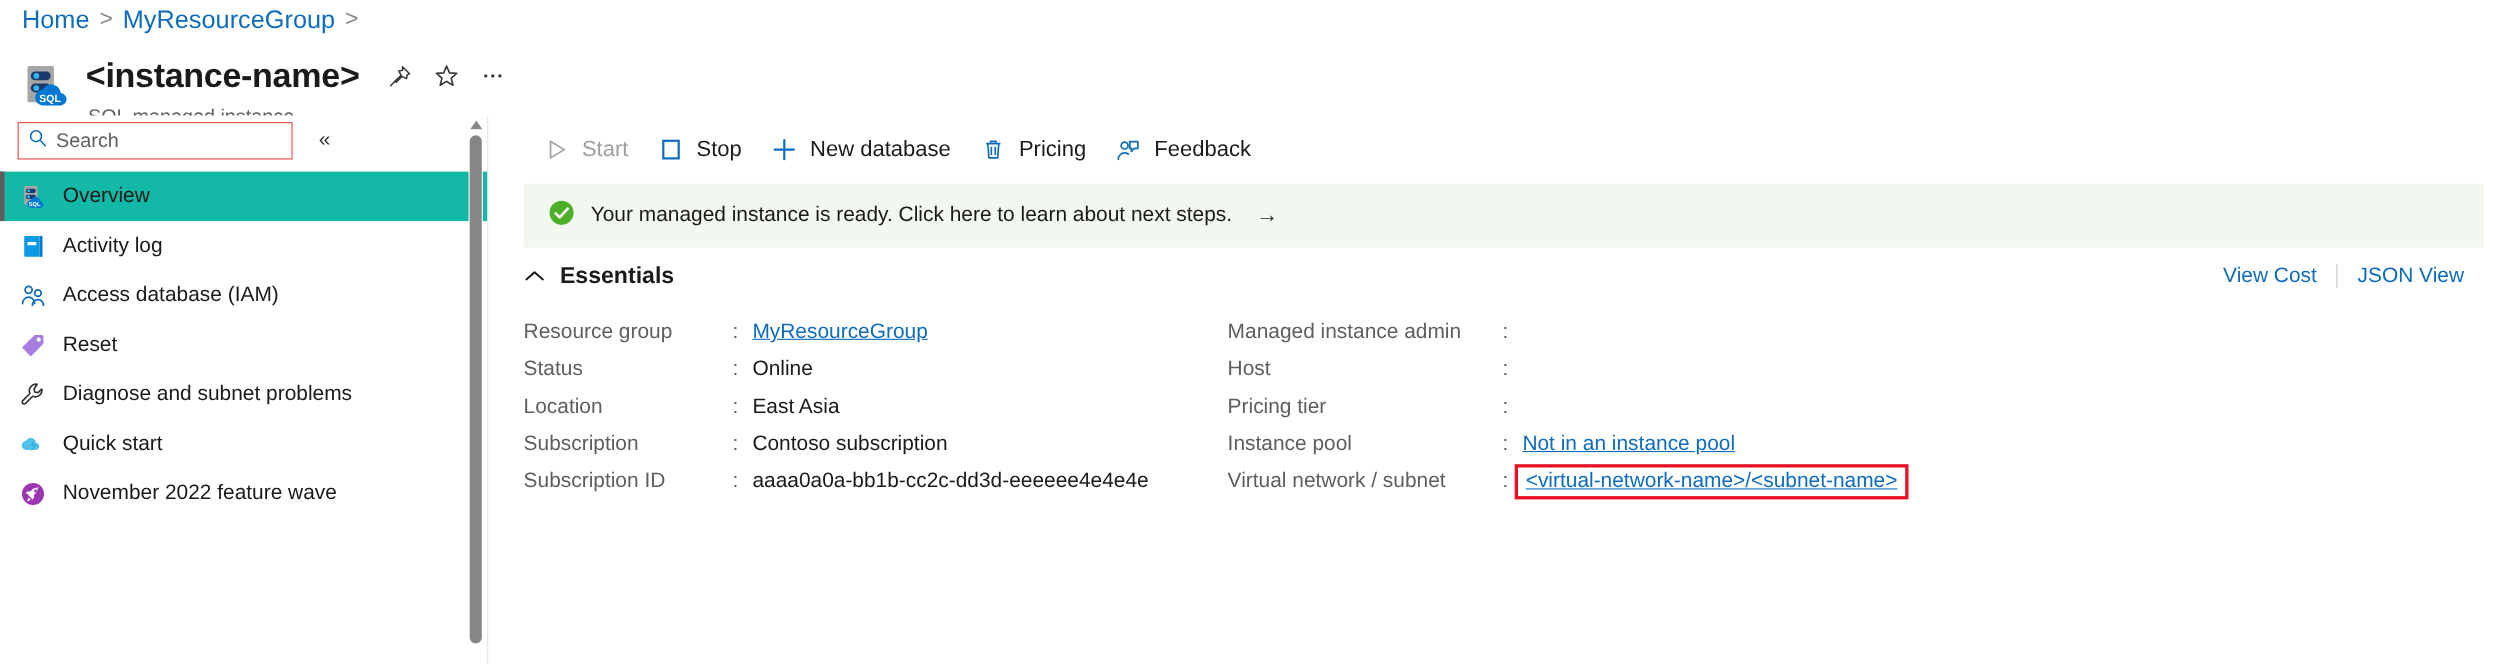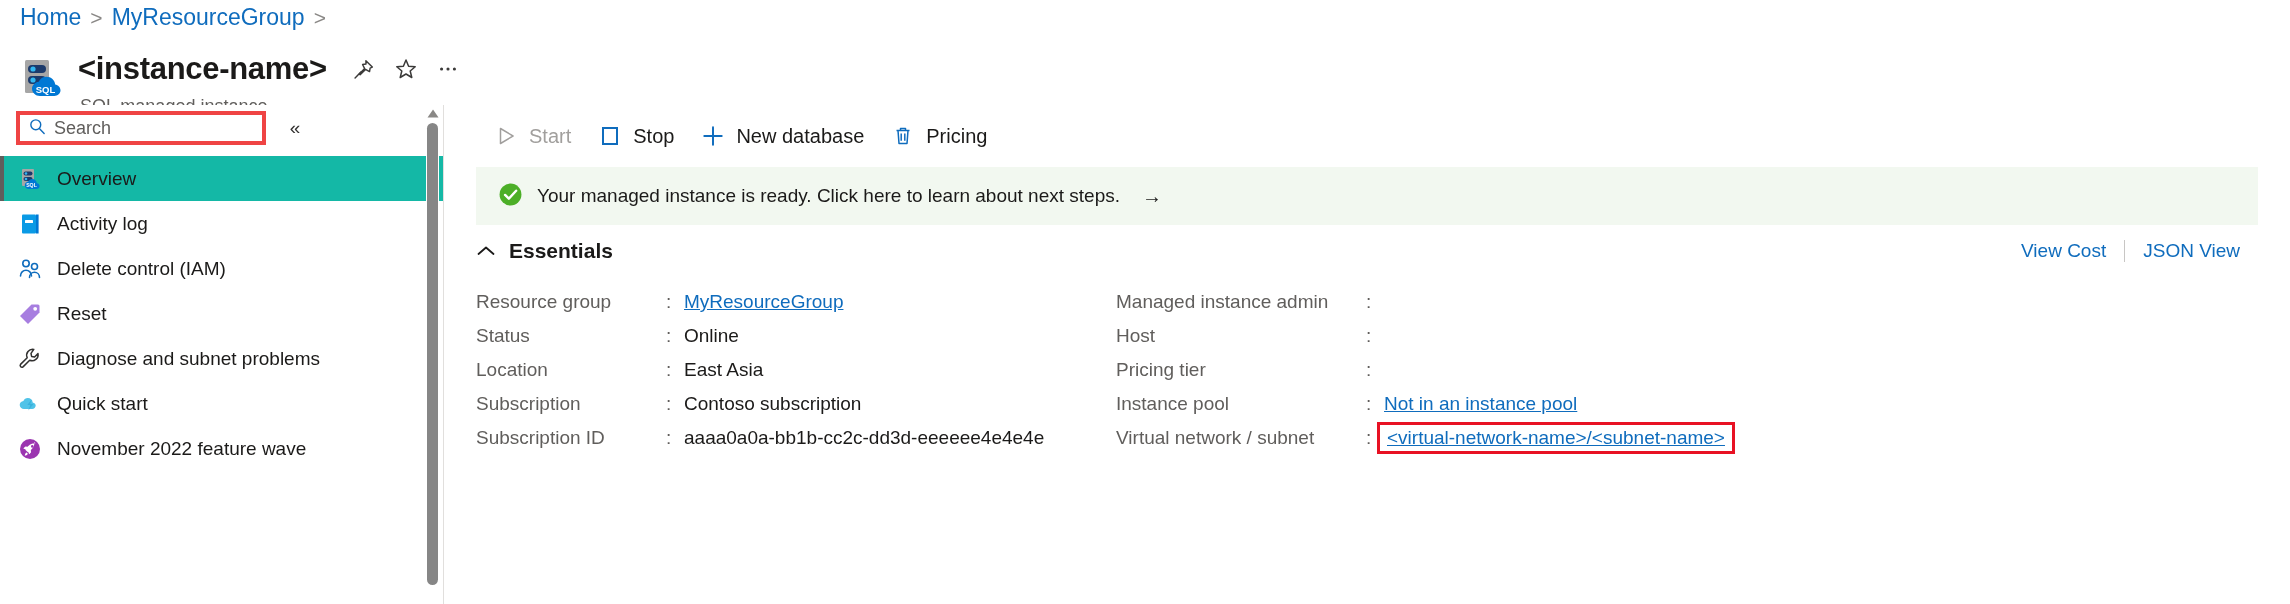--- a/index.html
+++ b/index.html
@@ -33,21 +33,21 @@
   .hdr-icon-btn {
     width: 42px; height: 42px; display: flex; align-items: center;
     justify-content: center; cursor: pointer; color: #3b3a39;
   }
   .res-sub { font-size: 18px; color: #605e5c; margin-top: 6px; margin-left: 2px; }
 
   
   .sidebar { position: absolute; left: 0; top: 105px; width: 443px; height: 499px; background: #fff; }
   .search-row { display: flex; align-items: center; padding: 6px 0 0 16px; }
   .search-box {
-    width: 250px; height: 34px; border: 4px solid #ef4444; background: #fff;
+    width: 250px; height: 34px; border: 1px solid #ef4444; background: #fff;
     display: flex; align-items: center; padding: 0 8px; gap: 7px;
   }
   .search-input {
     border: none; outline: none; font-size: 18px; color: #323130;
     font-family: "Liberation Sans", sans-serif; width: 100%; background: transparent;
   }
   .search-input::placeholder { color: #605e5c; }
   .collapse-btn {
     margin-left: 12px; width: 34px; height: 34px; display: flex;
     align-items: center; justify-content: center; cursor: pointer;
@@ -231,21 +231,21 @@
 
       <div class="navitem">
         <span class="nav-ico">
           <svg viewBox="0 0 26 26" width="26" height="26" fill="none" stroke="#0f6cbd" stroke-width="1.6">
             <circle cx="9" cy="7.5" r="3.2"></circle>
             <path d="M3.5 20c0-3.4 2.5-5.8 5.5-5.8s5.5 2.4 5.5 5.8" stroke-linecap="round"></path>
             <circle cx="17.5" cy="10.5" r="3"></circle>
             <path d="M12.5 21.5c0-3 2.3-5.2 5-5.2s5 2.2 5 5.2" stroke-linecap="round"></path>
           </svg>
         </span>
-        <span class="nav-label">Delete control (IAM)</span>
+        <span class="nav-label">Access database (IAM)</span>
       </div>
 
       <div class="navitem">
         <span class="nav-ico">
           <svg viewBox="0 0 26 26" width="26" height="26">
             <path d="M14.5 3.5H21a1.5 1.5 0 011.5 1.5v6.5L11 23 3 15 14.5 3.5z" fill="#a77ee0"></path>
             <circle cx="18.2" cy="7.8" r="1.9" fill="#ffffff"></circle>
           </svg>
         </span>
         <span class="nav-label">Reset</span>
@@ -335,20 +335,30 @@
             <path d="M4.5 5.5h13"></path>
               <path d="M6 5.5l1 13h8l1-13"></path>
               <path d="M8.5 5.5v-2h5v2"></path>
             <line x1="9.2" y1="8.5" x2="9.2" y2="15.8"></line>
               <line x1="12.8" y1="8.5" x2="12.8" y2="15.8"></line>
           </svg>
         </span>
         <span>Pricing</span>
       </div>
 
+      <div class="cmd">
+        <span class="cmd-ico">
+          <svg viewBox="0 0 22 22" width="23" height="23" fill="none" stroke="#0f6cbd" stroke-width="1.5" stroke-linejoin="round">
+            <circle cx="8" cy="7" r="3"></circle>
+            <path d="M2.5 19c0-3.2 2.5-5.6 5.5-5.6 1.2 0 2.3.4 3.2 1" stroke-linecap="round"></path>
+            <path d="M12.5 3.5h7v6h-3l-2.6 2.6V9.5h-1.4z"></path>
+          </svg>
+        </span>
+        <span>Feedback</span>
+      </div>
     </div>
 
     <div class="banner">
       <span>
         <svg viewBox="0 0 24 24" width="25" height="25">
           <circle cx="12" cy="12" r="10.5" fill="#4caf27"></circle>
           <path d="M6.8 12.4l3.6 3.6 7-7.6" fill="none" stroke="#ffffff" stroke-width="2.3" stroke-linecap="round" stroke-linejoin="round"></path>
         </svg>
       </span>
       <span class="banner-txt">Your managed instance is ready. Click here to learn about next steps.</span>

